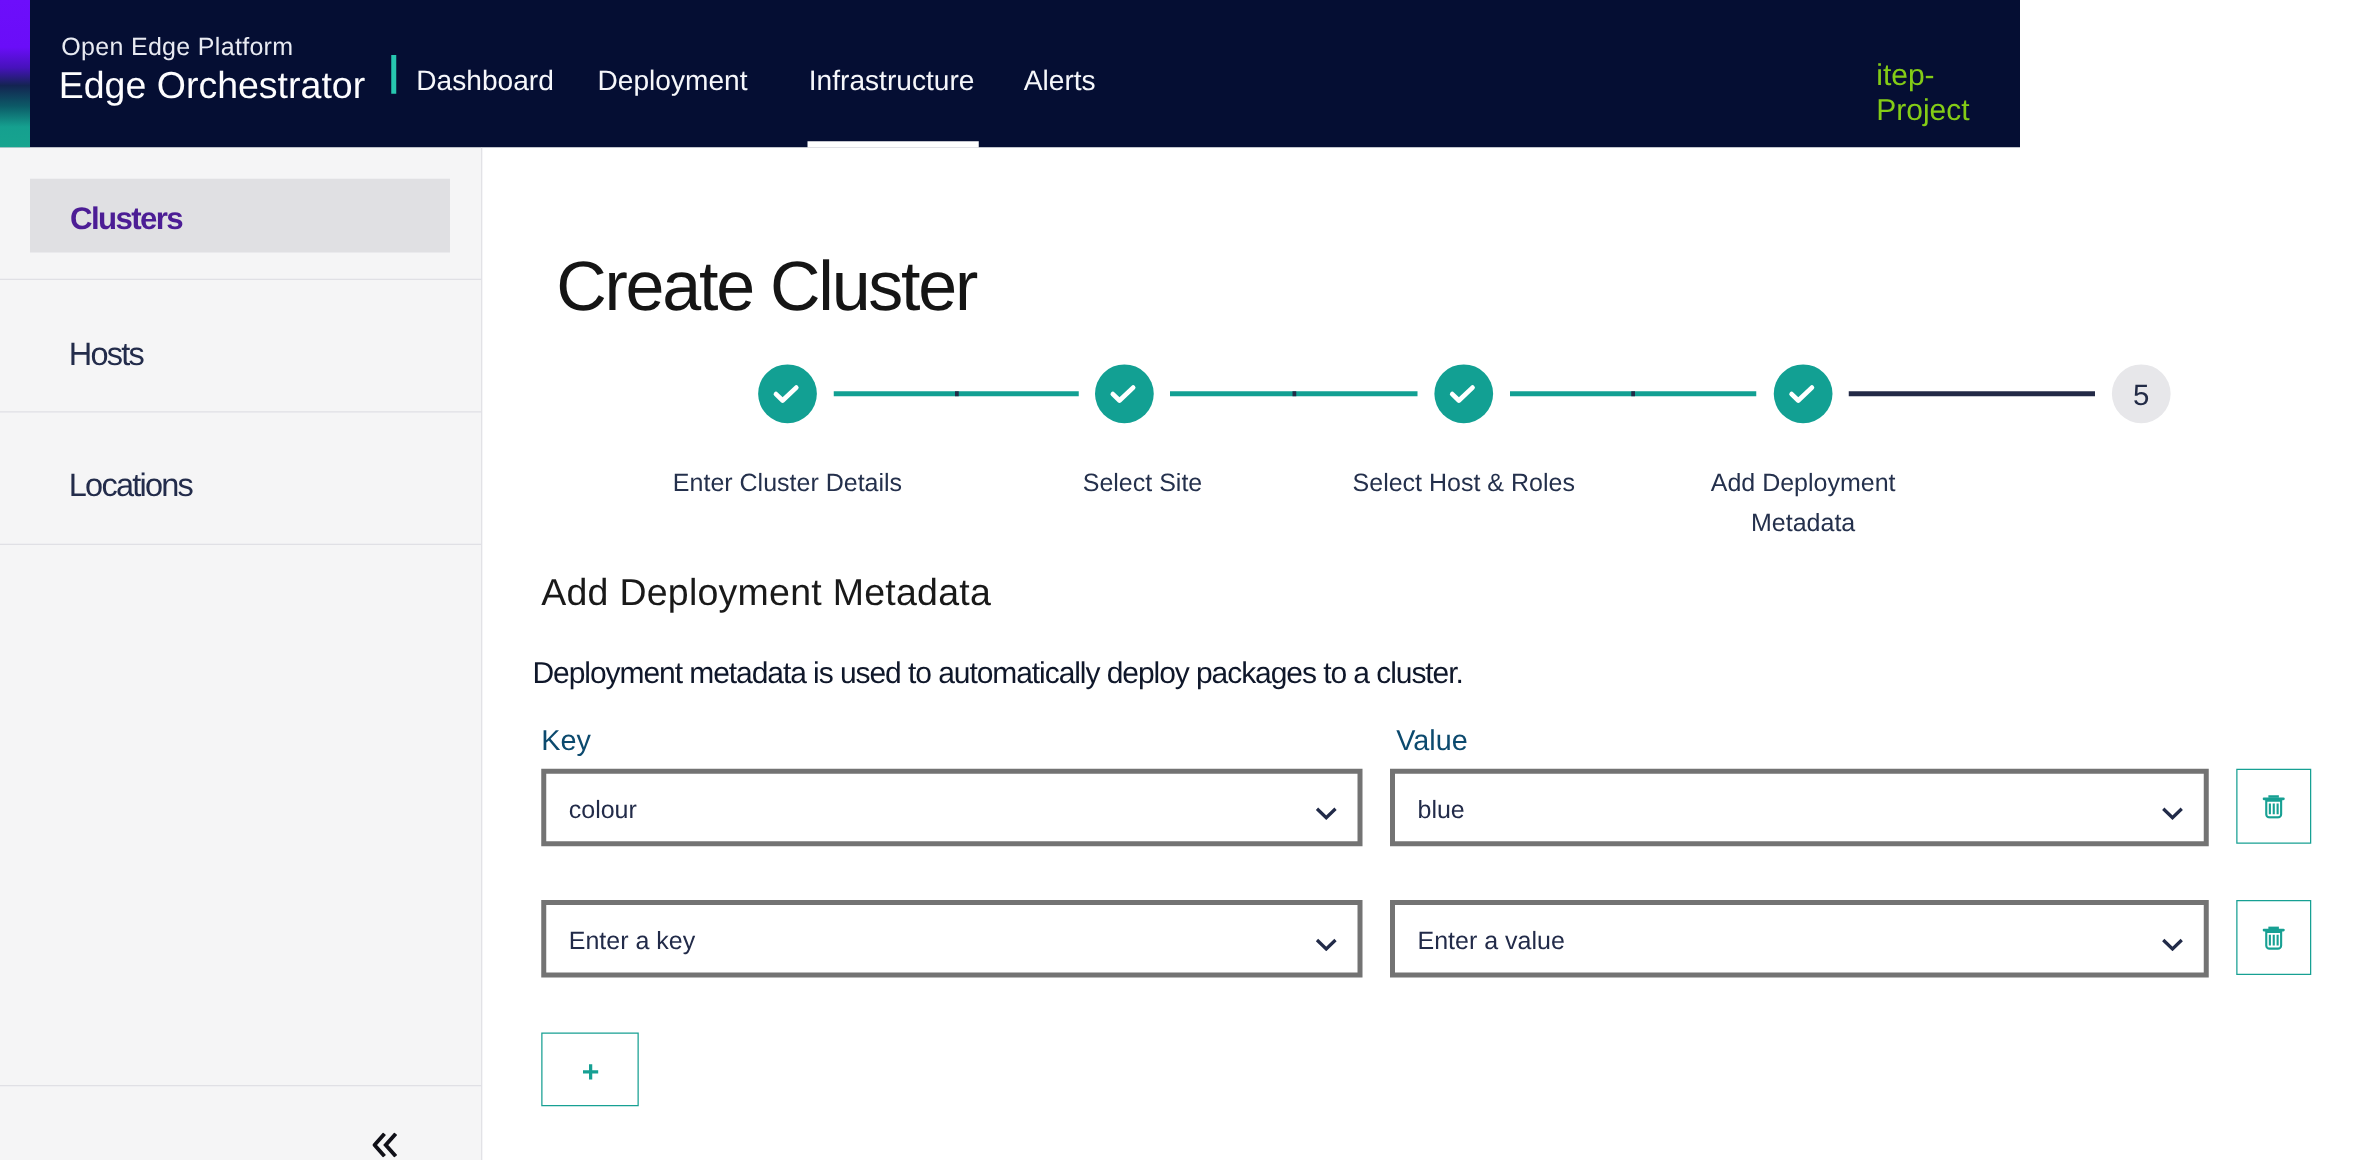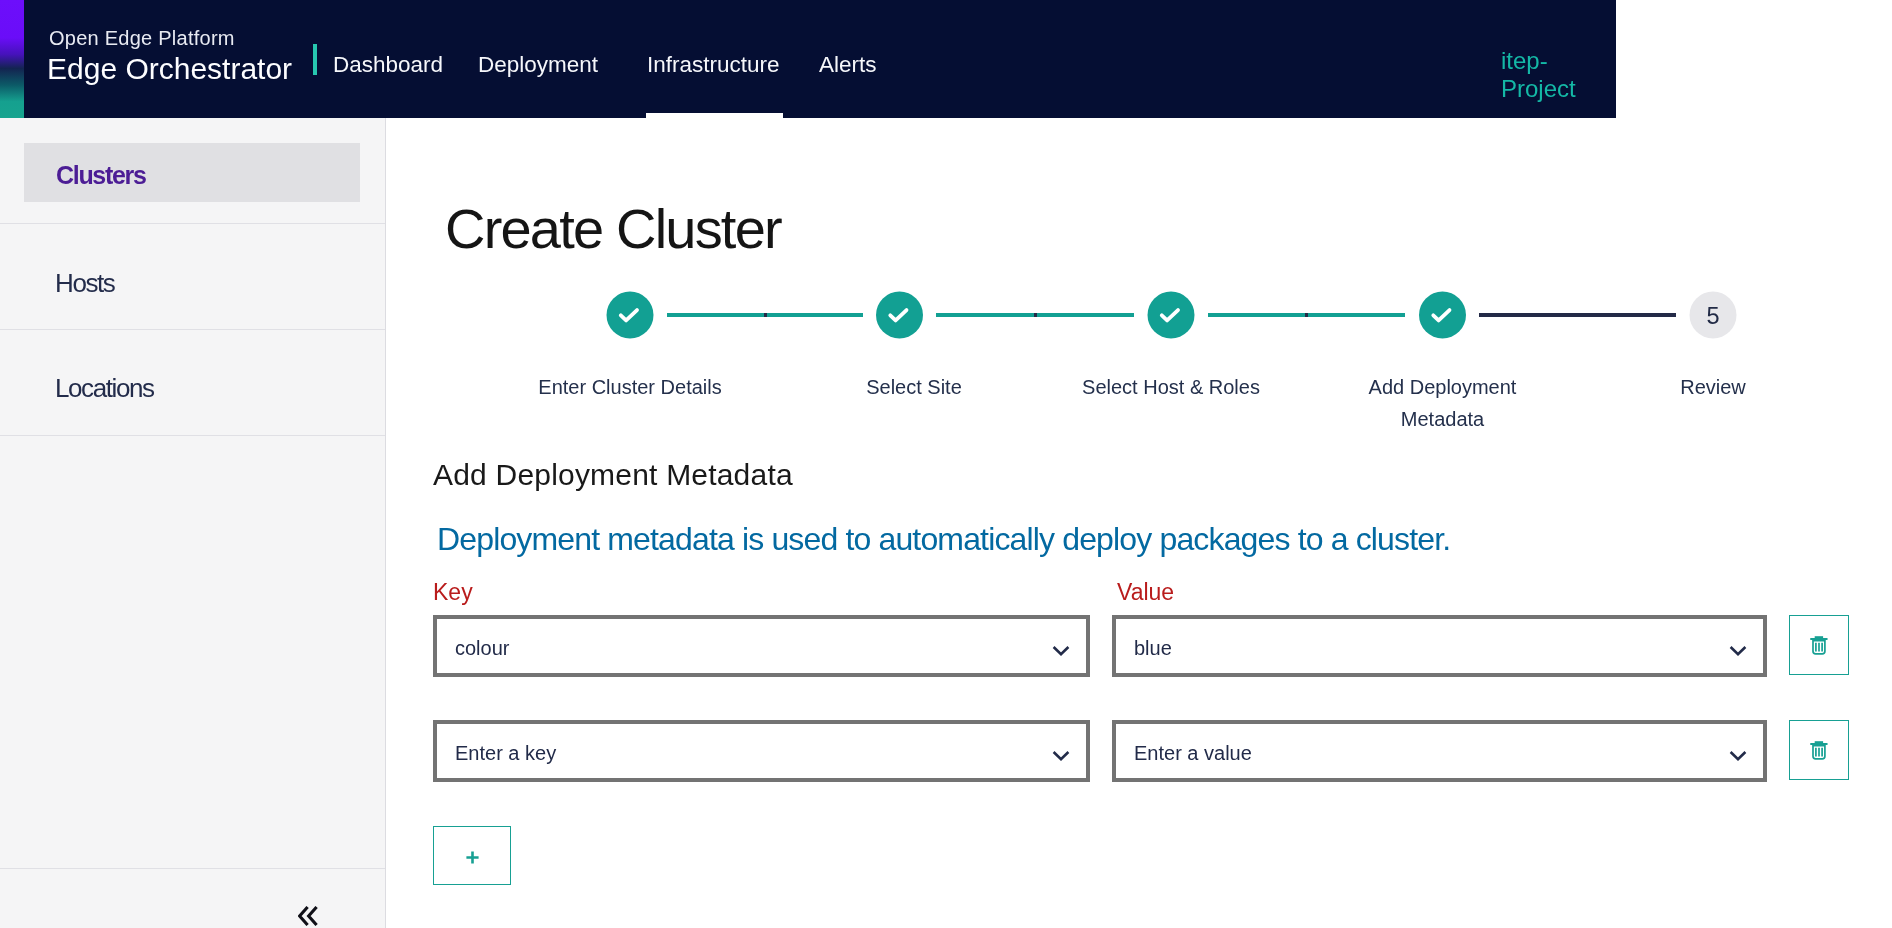--- a/index.html
+++ b/index.html
@@ -8,40 +8,40 @@
 
   
   #header { position:absolute; left:0; top:0; width:1616px; height:118px; background:#050e33; }
   #gradstrip { position:absolute; left:0; top:0; width:24px; height:118px;
     background:linear-gradient(180deg,#6d0efb 0%,#6a0df8 32%,#4612bb 46%,#132451 58%,#0c5a67 72%,#15a08f 86%,#17a48f 100%); }
   #logo1 { position:absolute; left:49px; top:27px; font-size:20px; color:#e8eaf2; letter-spacing:0.25px; }
   #logo2 { position:absolute; left:47px; top:52px; font-size:30px; color:#fdfdff; }
   #tealbar { position:absolute; left:313px; top:44px; width:4px; height:31px; background:#27c7b0; }
   .nav { position:absolute; top:52px; font-size:22.5px; color:#f6f7fb; }
   #tabmark { position:absolute; left:646px; top:113px; width:137px; height:5px; background:#ffffff; }
-  #proj { position:absolute; top:47px; font-size:24px; color:#14b8a6; }
+  #proj { position:absolute; top:47px; font-size:24px; color:#84cc16; }
   .hicon { position:absolute; top:0; }
 
   
   #sidebar { position:absolute; left:0; top:118px; width:386px; height:810px;
     background:#f5f5f6; border-right:1px solid #dcdce1; }
   .sep { position:absolute; left:0; width:385px; height:1px; background:#e0e0e5; }
   #selitem { position:absolute; left:24px; top:25px; width:336px; height:59px; background:#e0e0e3;
     display:flex; align-items:center; }
   #selitem span { margin-left:32px; font-size:25px; font-weight:bold; letter-spacing:-1.3px; color:#4c1d95; position:relative; top:3px; }
   .sideitem { position:absolute; left:55px; font-size:26px; letter-spacing:-1.4px; color:#232c4b; }
   #collapse { position:absolute; left:298px; top:788px; }
 
   
   #main { position:absolute; left:386px; top:118px; width:1506px; height:810px; background:#fff; }
   #title { position:absolute; left:47px; top:83px; font-size:56px; line-height:56px; letter-spacing:-1.8px; color:#151515;margin-left:12px; }
   .steplabel { position:absolute; width:260px; text-align:center; font-size:20px; line-height:32px; color:#24304c; }
   #h2 { position:absolute; left:47px; top:342px; font-size:30px; line-height:30px; letter-spacing:0.2px; color:#191919; }
-  #para { position:absolute; left:51px; top:408px; font-size:32px; line-height:26px; letter-spacing:-0.85px; color:#0369a1; }
-  .flabel { position:absolute; font-size:23px; line-height:23px; color:#b91c1c; }
+  #para { position:absolute; left:40px; top:408px; font-size:24px; line-height:26px; letter-spacing:-0.85px; color:#0f172a; }
+  .flabel { position:absolute; font-size:23px; line-height:23px; color:#0c4a6e; }
   .sel { position:absolute; height:62px; border:4px solid #737373; background:#fff; display:flex; align-items:center; }
   .sel span { margin-left:18px; font-size:20px; position:relative; top:2px; color:#222b49; }
   .chev { position:absolute; right:15px; top:26px; }
   .trash { position:absolute; width:60px; height:60px; border:1px solid #17a093; background:#fff;
     display:flex; align-items:center; justify-content:center; }
   #plusbtn { position:absolute; left:47px; top:708px; width:78px; height:59px; border:1px solid #17a093;
     background:#fff; display:flex; align-items:center; justify-content:center; }
 </style>
 </head>
 <body>
@@ -114,21 +114,20 @@
       <polyline points="775.8,47.3 781.1,52.4 792,42.1"></polyline>
       <polyline points="1047.3,47.3 1052.6,52.4 1063.5,42.1"></polyline>
     </g>
     <text x="1327" y="56" text-anchor="middle" font-size="23.5" fill="#222b46" font-family="Liberation Sans">5</text>
   </svg>
 
   <div class="steplabel" style="left:114px; top:253px;">Enter Cluster Details</div>
   <div class="steplabel" style="left:398px; top:253px;text-align:center;">Select Site</div>
   <div class="steplabel" style="left:655px; top:253px;">Select Host &amp; Roles</div>
   <div class="steplabel" style="left:966.5px; top:253px; width:180px;">Add Deployment Metadata</div>
-  <div class="steplabel" style="left:1197px; top:253px;">Review</div>
 
   <div id="h2">Add Deployment Metadata</div>
   <div id="para">Deployment metadata is used to automatically deploy packages to a cluster.</div>
 
   <div class="flabel" style="left:47px; top:463px;">Key</div>
   <div class="flabel" style="left:731px; top:463px;">Value</div>
 
   <div class="sel" style="left:47px; top:497px; width:657px;">
       <span>colour</span>
     <svg class="chev" width="20" height="11" viewBox="0 0 20 11">

